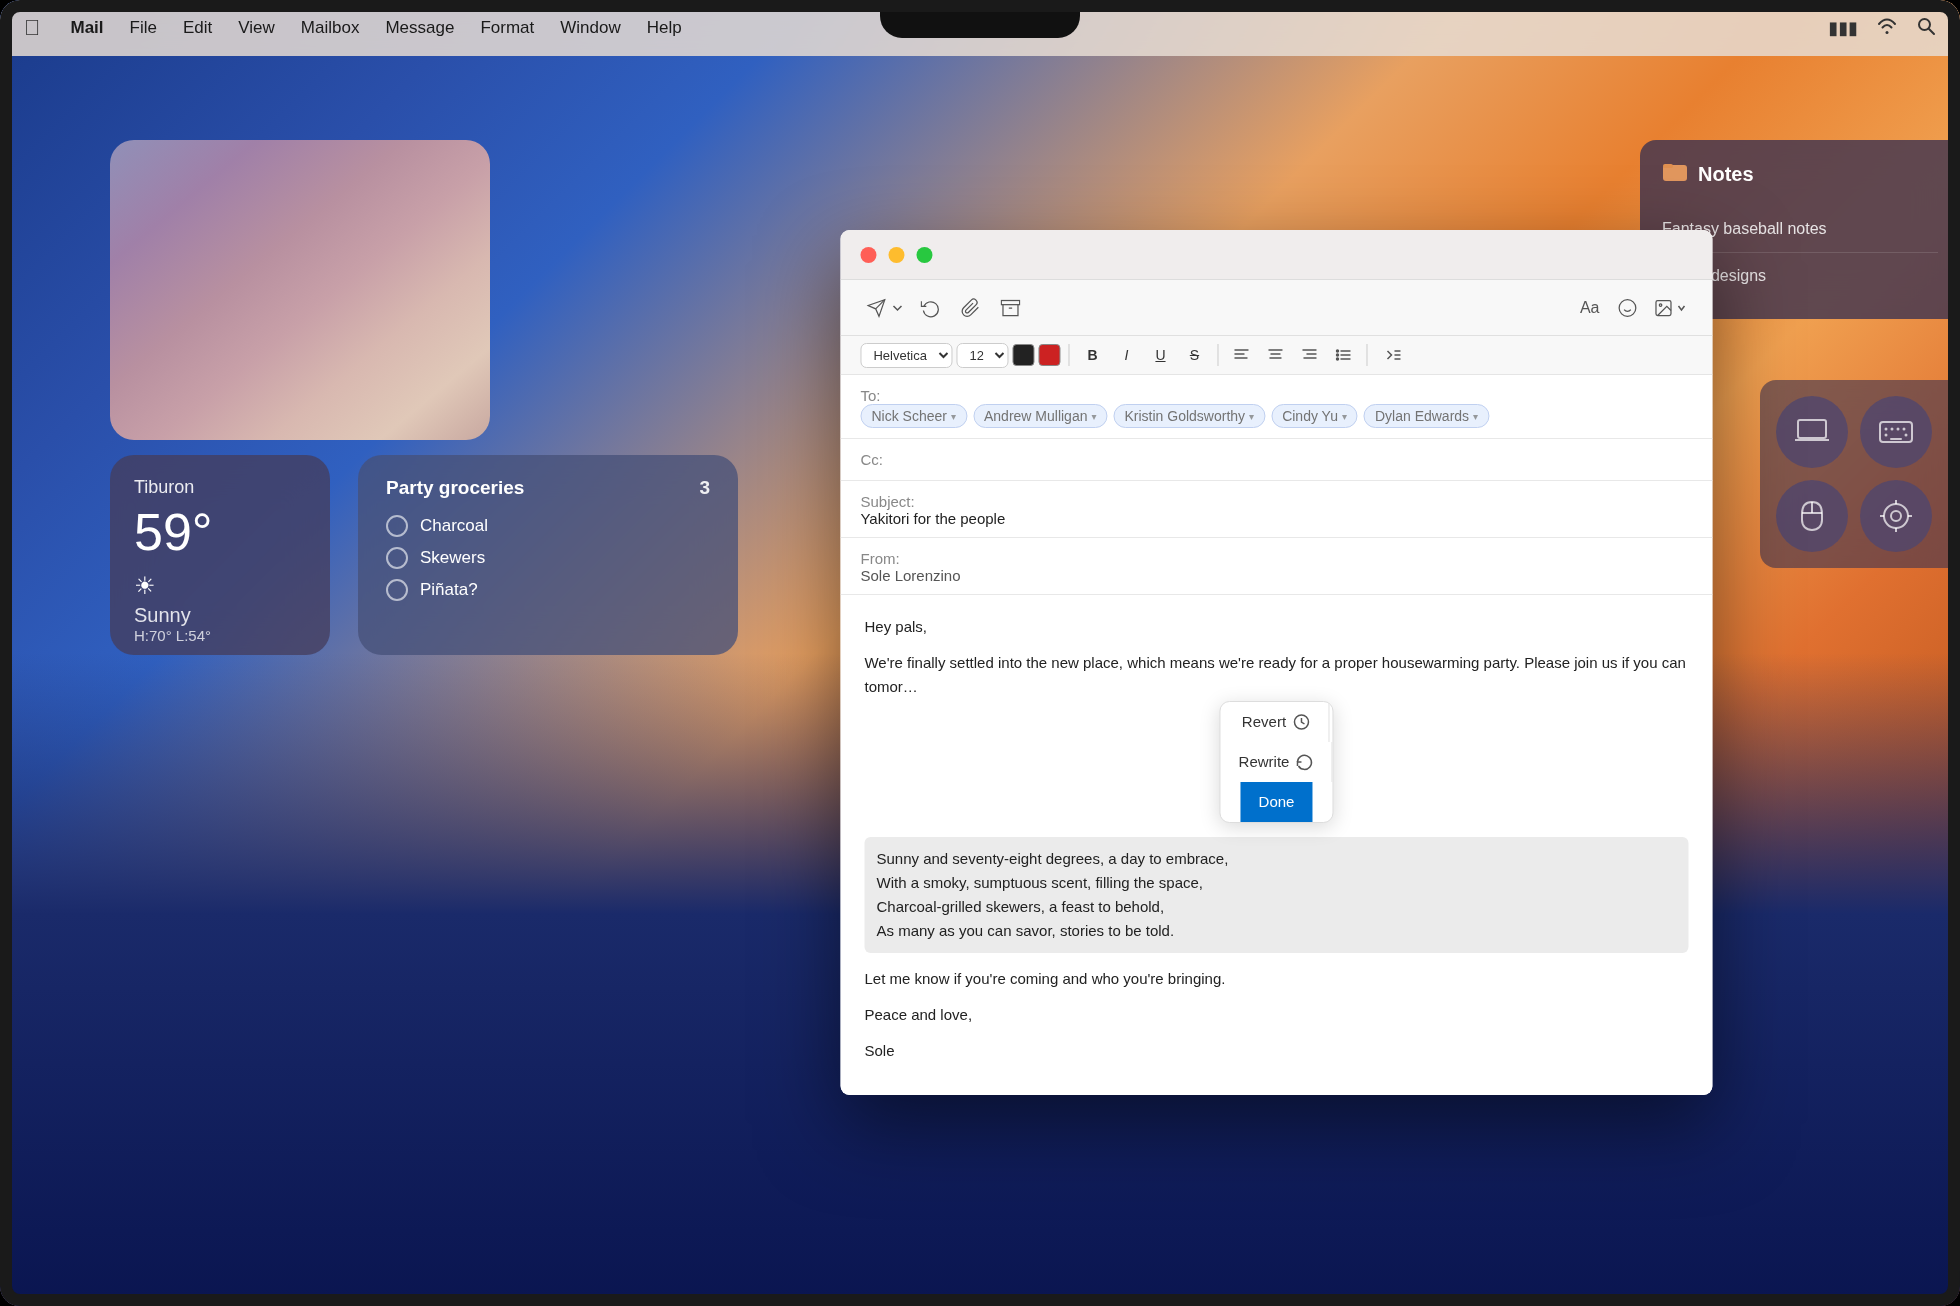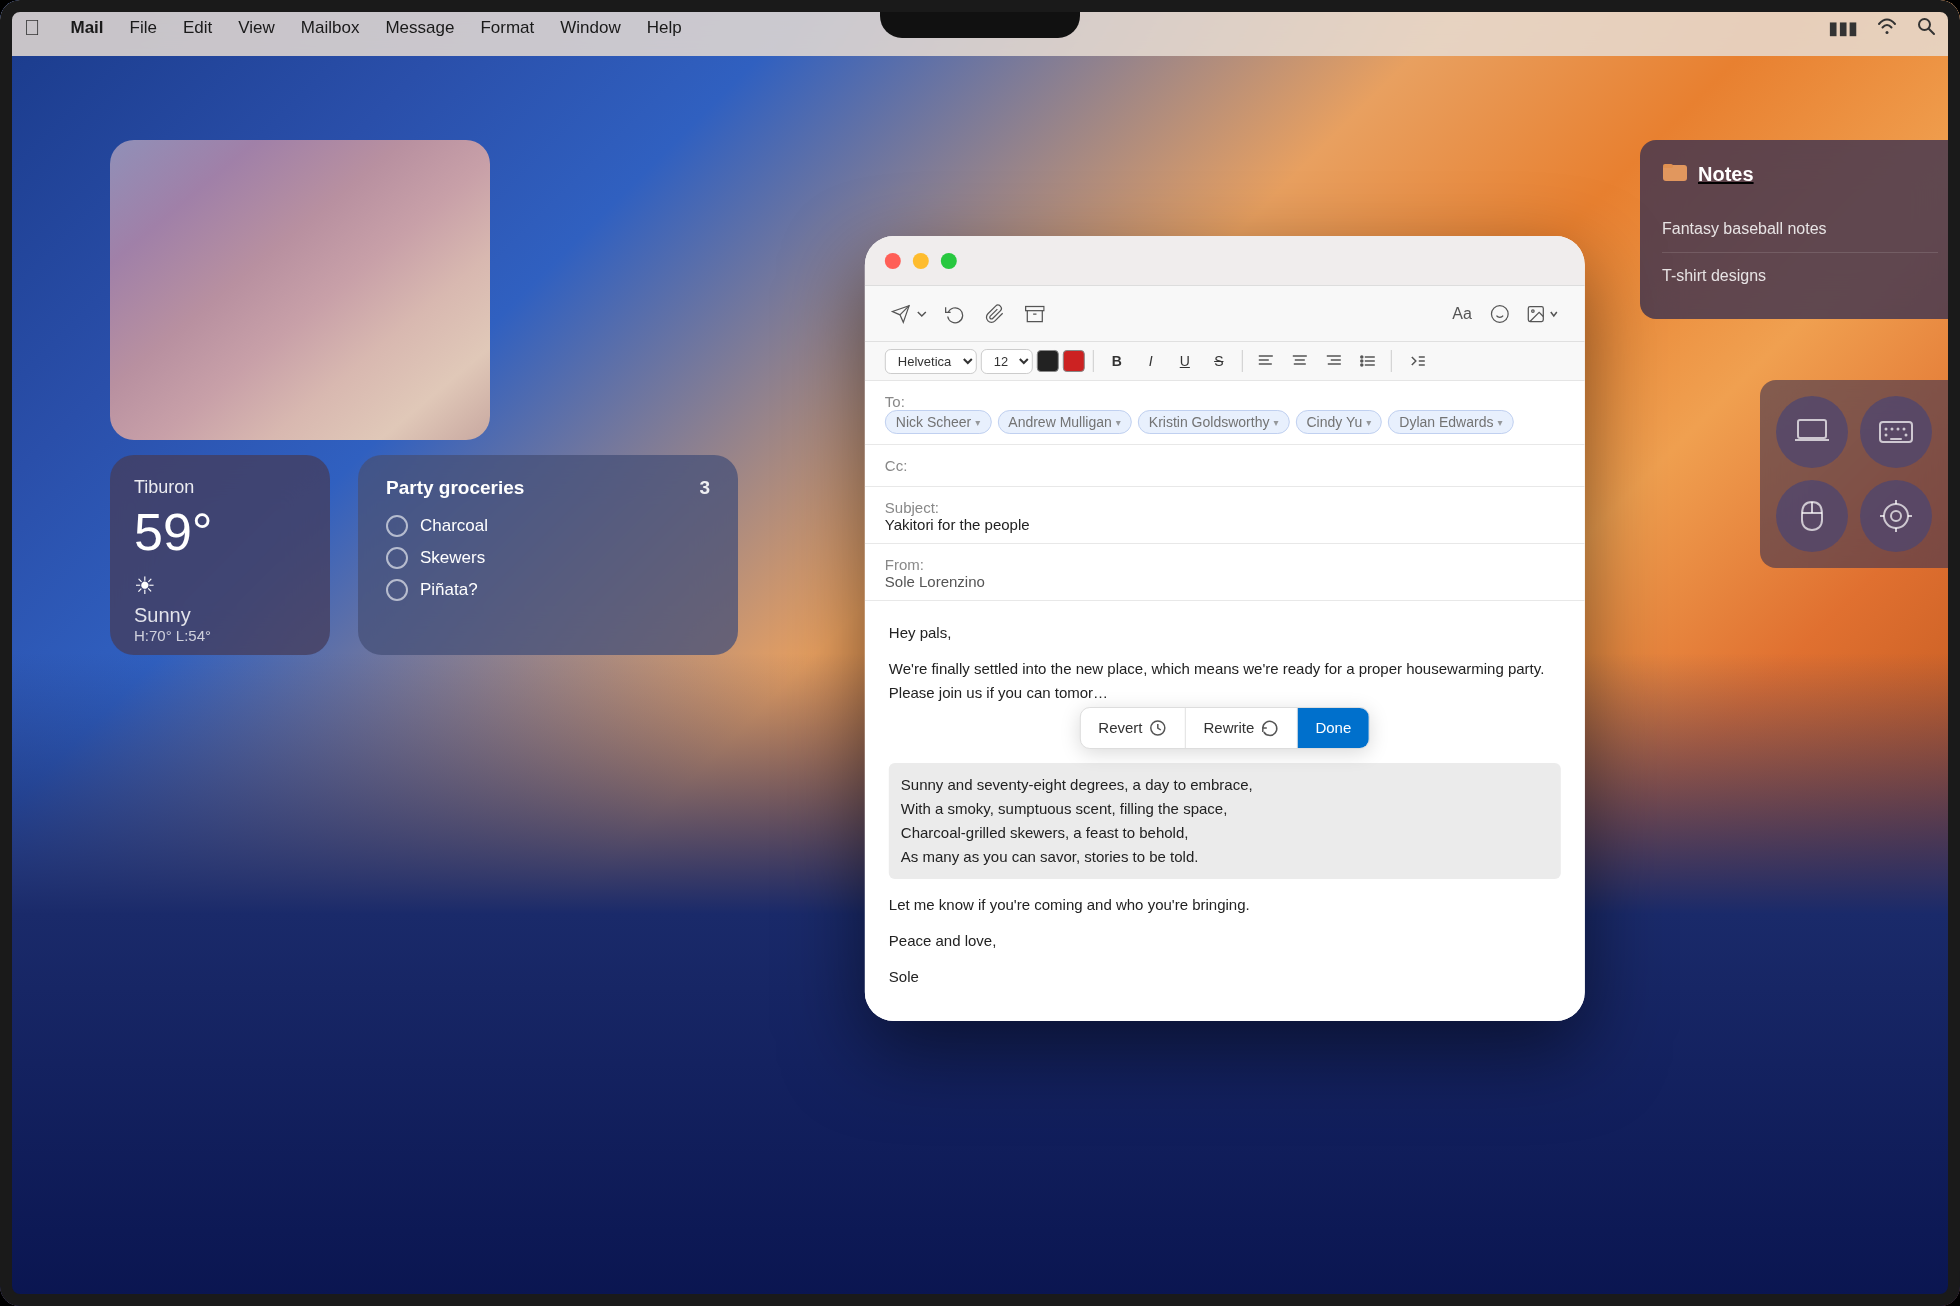--- a/index.html
+++ b/index.html
@@ -242,21 +242,20 @@
       border-radius: 16px 0 0 16px;
       padding: 20px 22px;
       z-index: 200;
     }
 
     .notes-header {
       display: flex;
       align-items: center;
       gap: 10px;
       margin-bottom: 18px;
-      text-decoration: underline;
     }
 
     .notes-icon {
       font-size: 22px;
       color: #f0a060;
     }
 
     .notes-title {
       font-size: 20px;
       font-weight: 600;
@@ -317,26 +316,26 @@
       width: 36px;
       height: 36px;
       fill: none;
       stroke: rgba(255,255,255,0.7);
       stroke-width: 2;
     }
 
     
     .mail-window {
       position: absolute;
-      top: 236px;
+      top: 230px;
       left: 50%;
       transform: translateX(-16%);
-      width: 720px;
+      width: 872px;
       background: white;
-      border-radius: 29px;
+      border-radius: 9px;
       box-shadow: 0 30px 80px rgba(0,0,0,0.5);
       z-index: 500;
       overflow: hidden;
     }
 
     
     .window-titlebar {
       height: 50px;
       background: #f0eded;
       display: flex;
@@ -521,20 +520,21 @@
       gap: 0;
       background: white;
       border: 1px solid #ddd;
       border-radius: 10px;
       box-shadow: 0 4px 20px rgba(0,0,0,0.15);
       overflow: hidden;
       width: fit-content;
       margin: 0 auto;
       position: relative;
       top: -10px;
+      flex-direction: column;
     }
 
     .ai-btn {
       display: flex;
       align-items: center;
       gap: 6px;
       padding: 8px 18px;
       font-size: 15px;
       color: #333;
       cursor: pointer;

